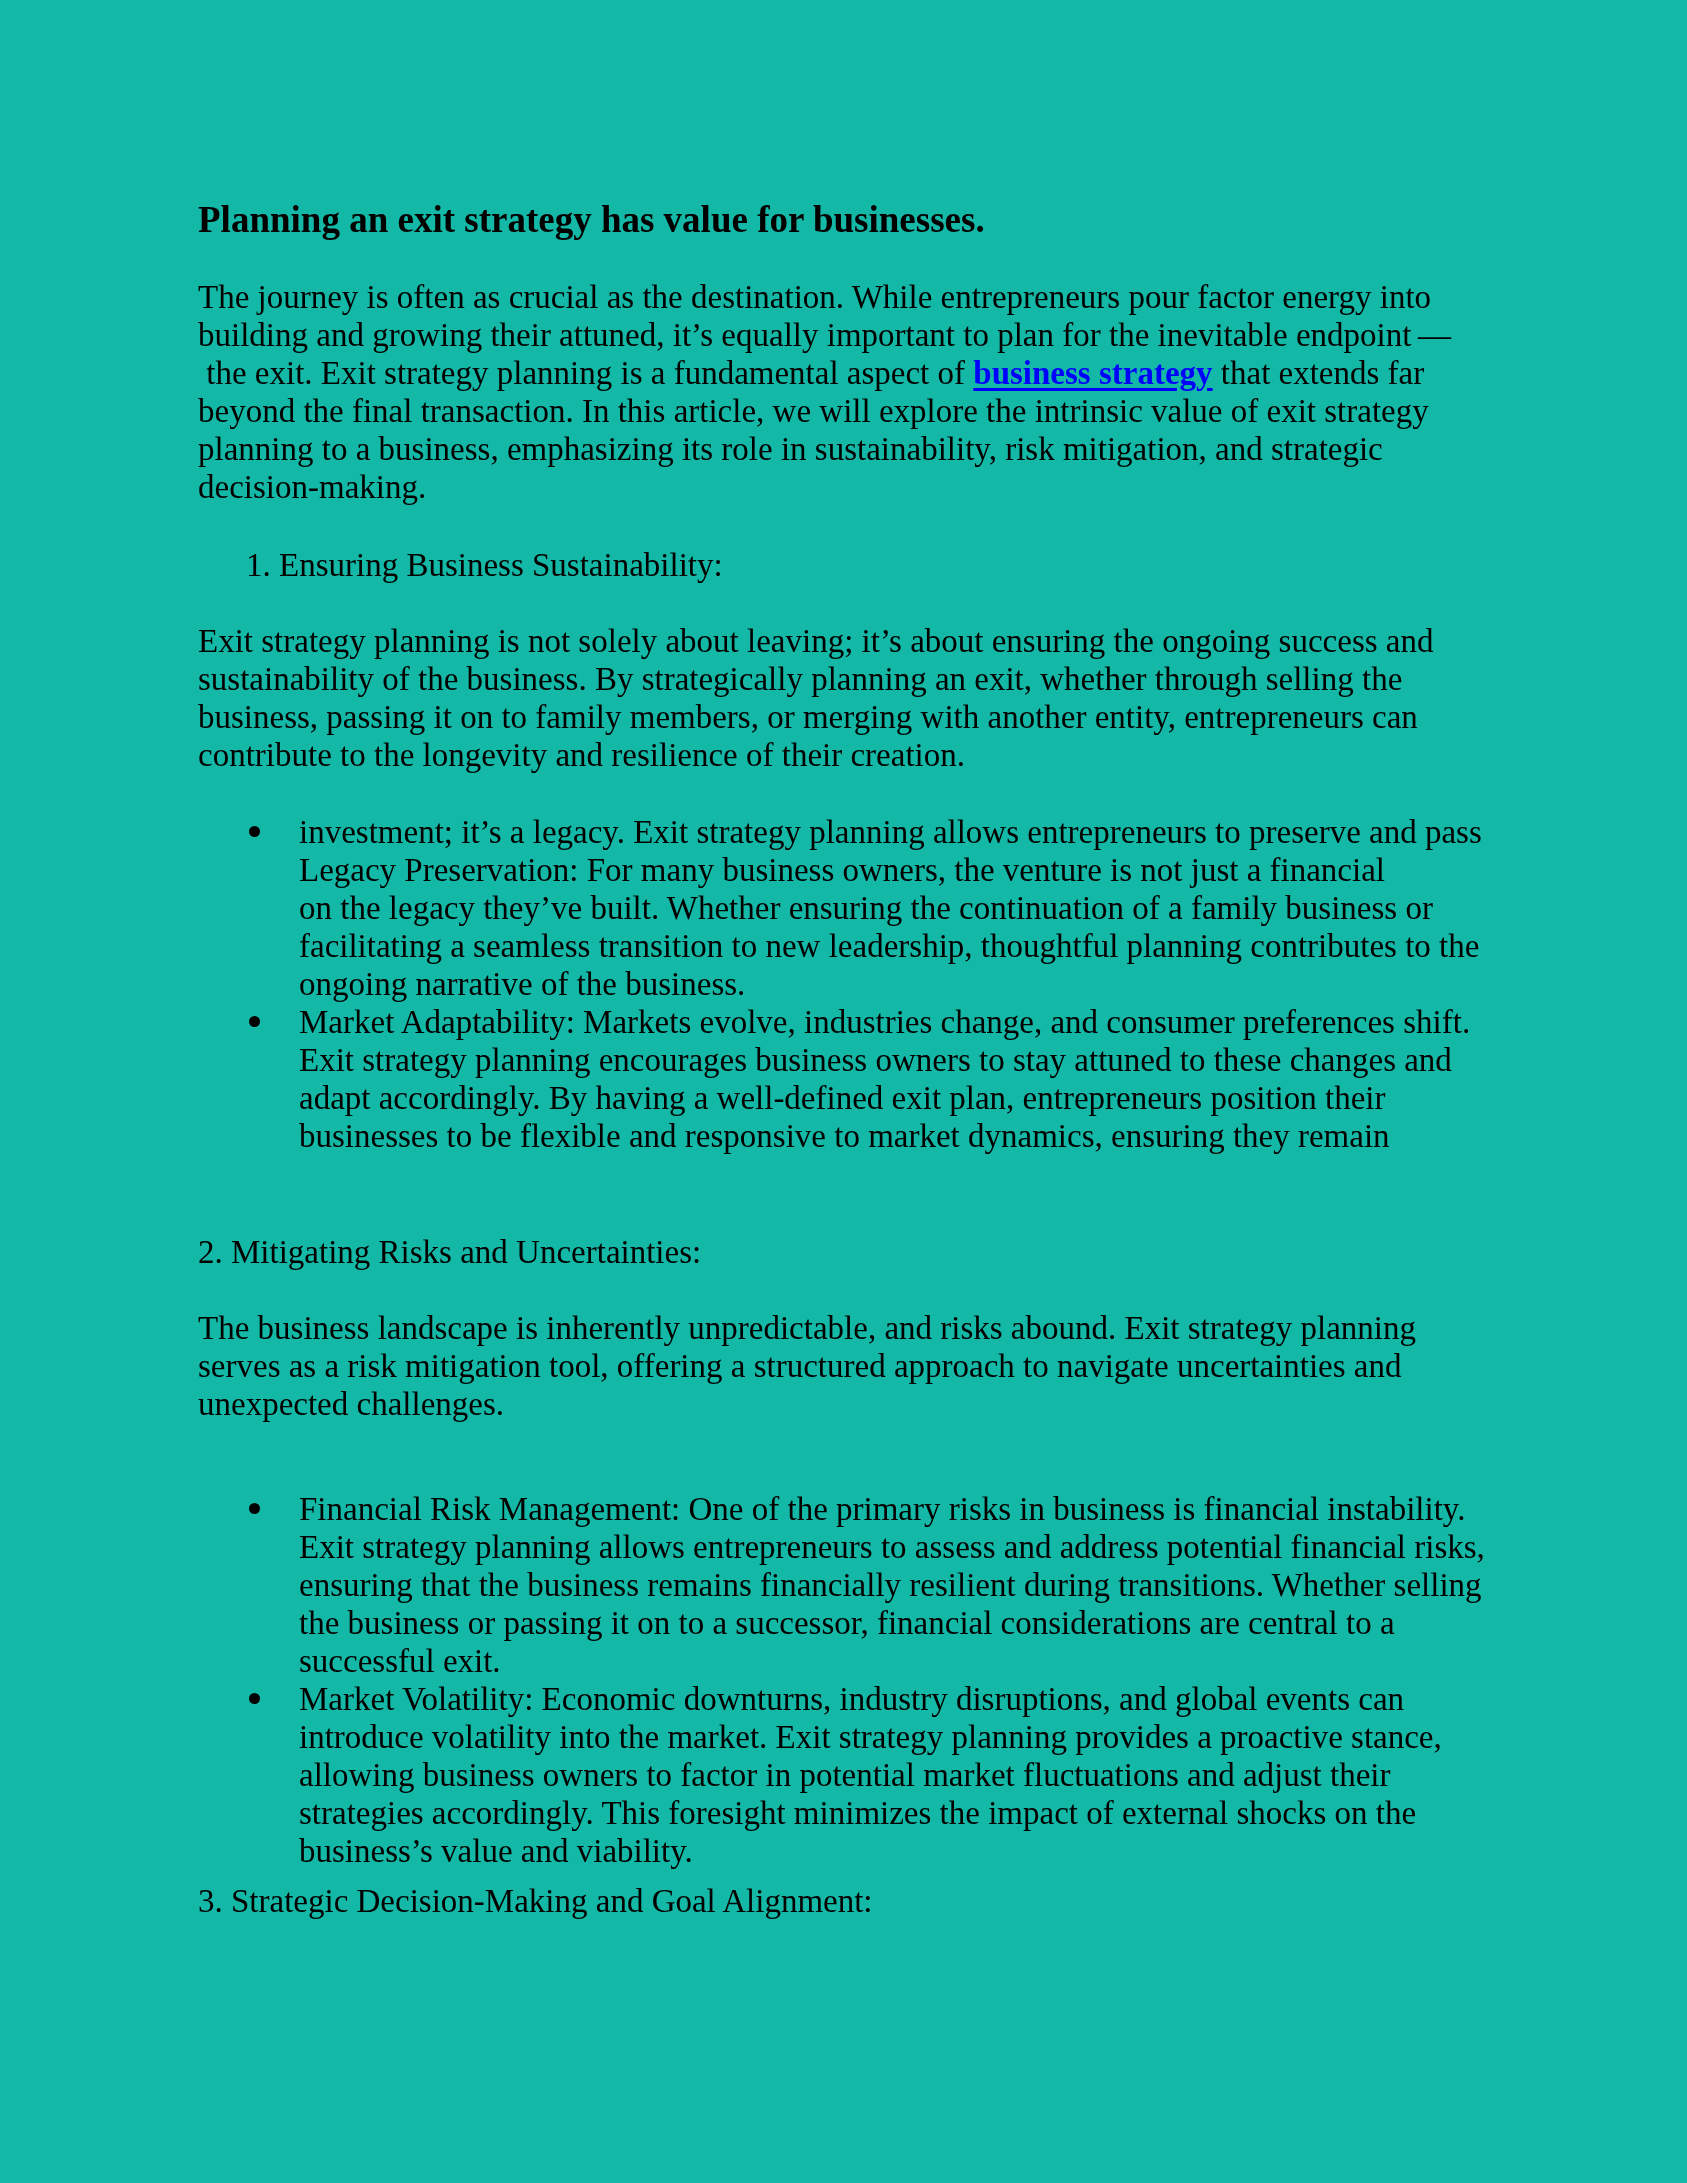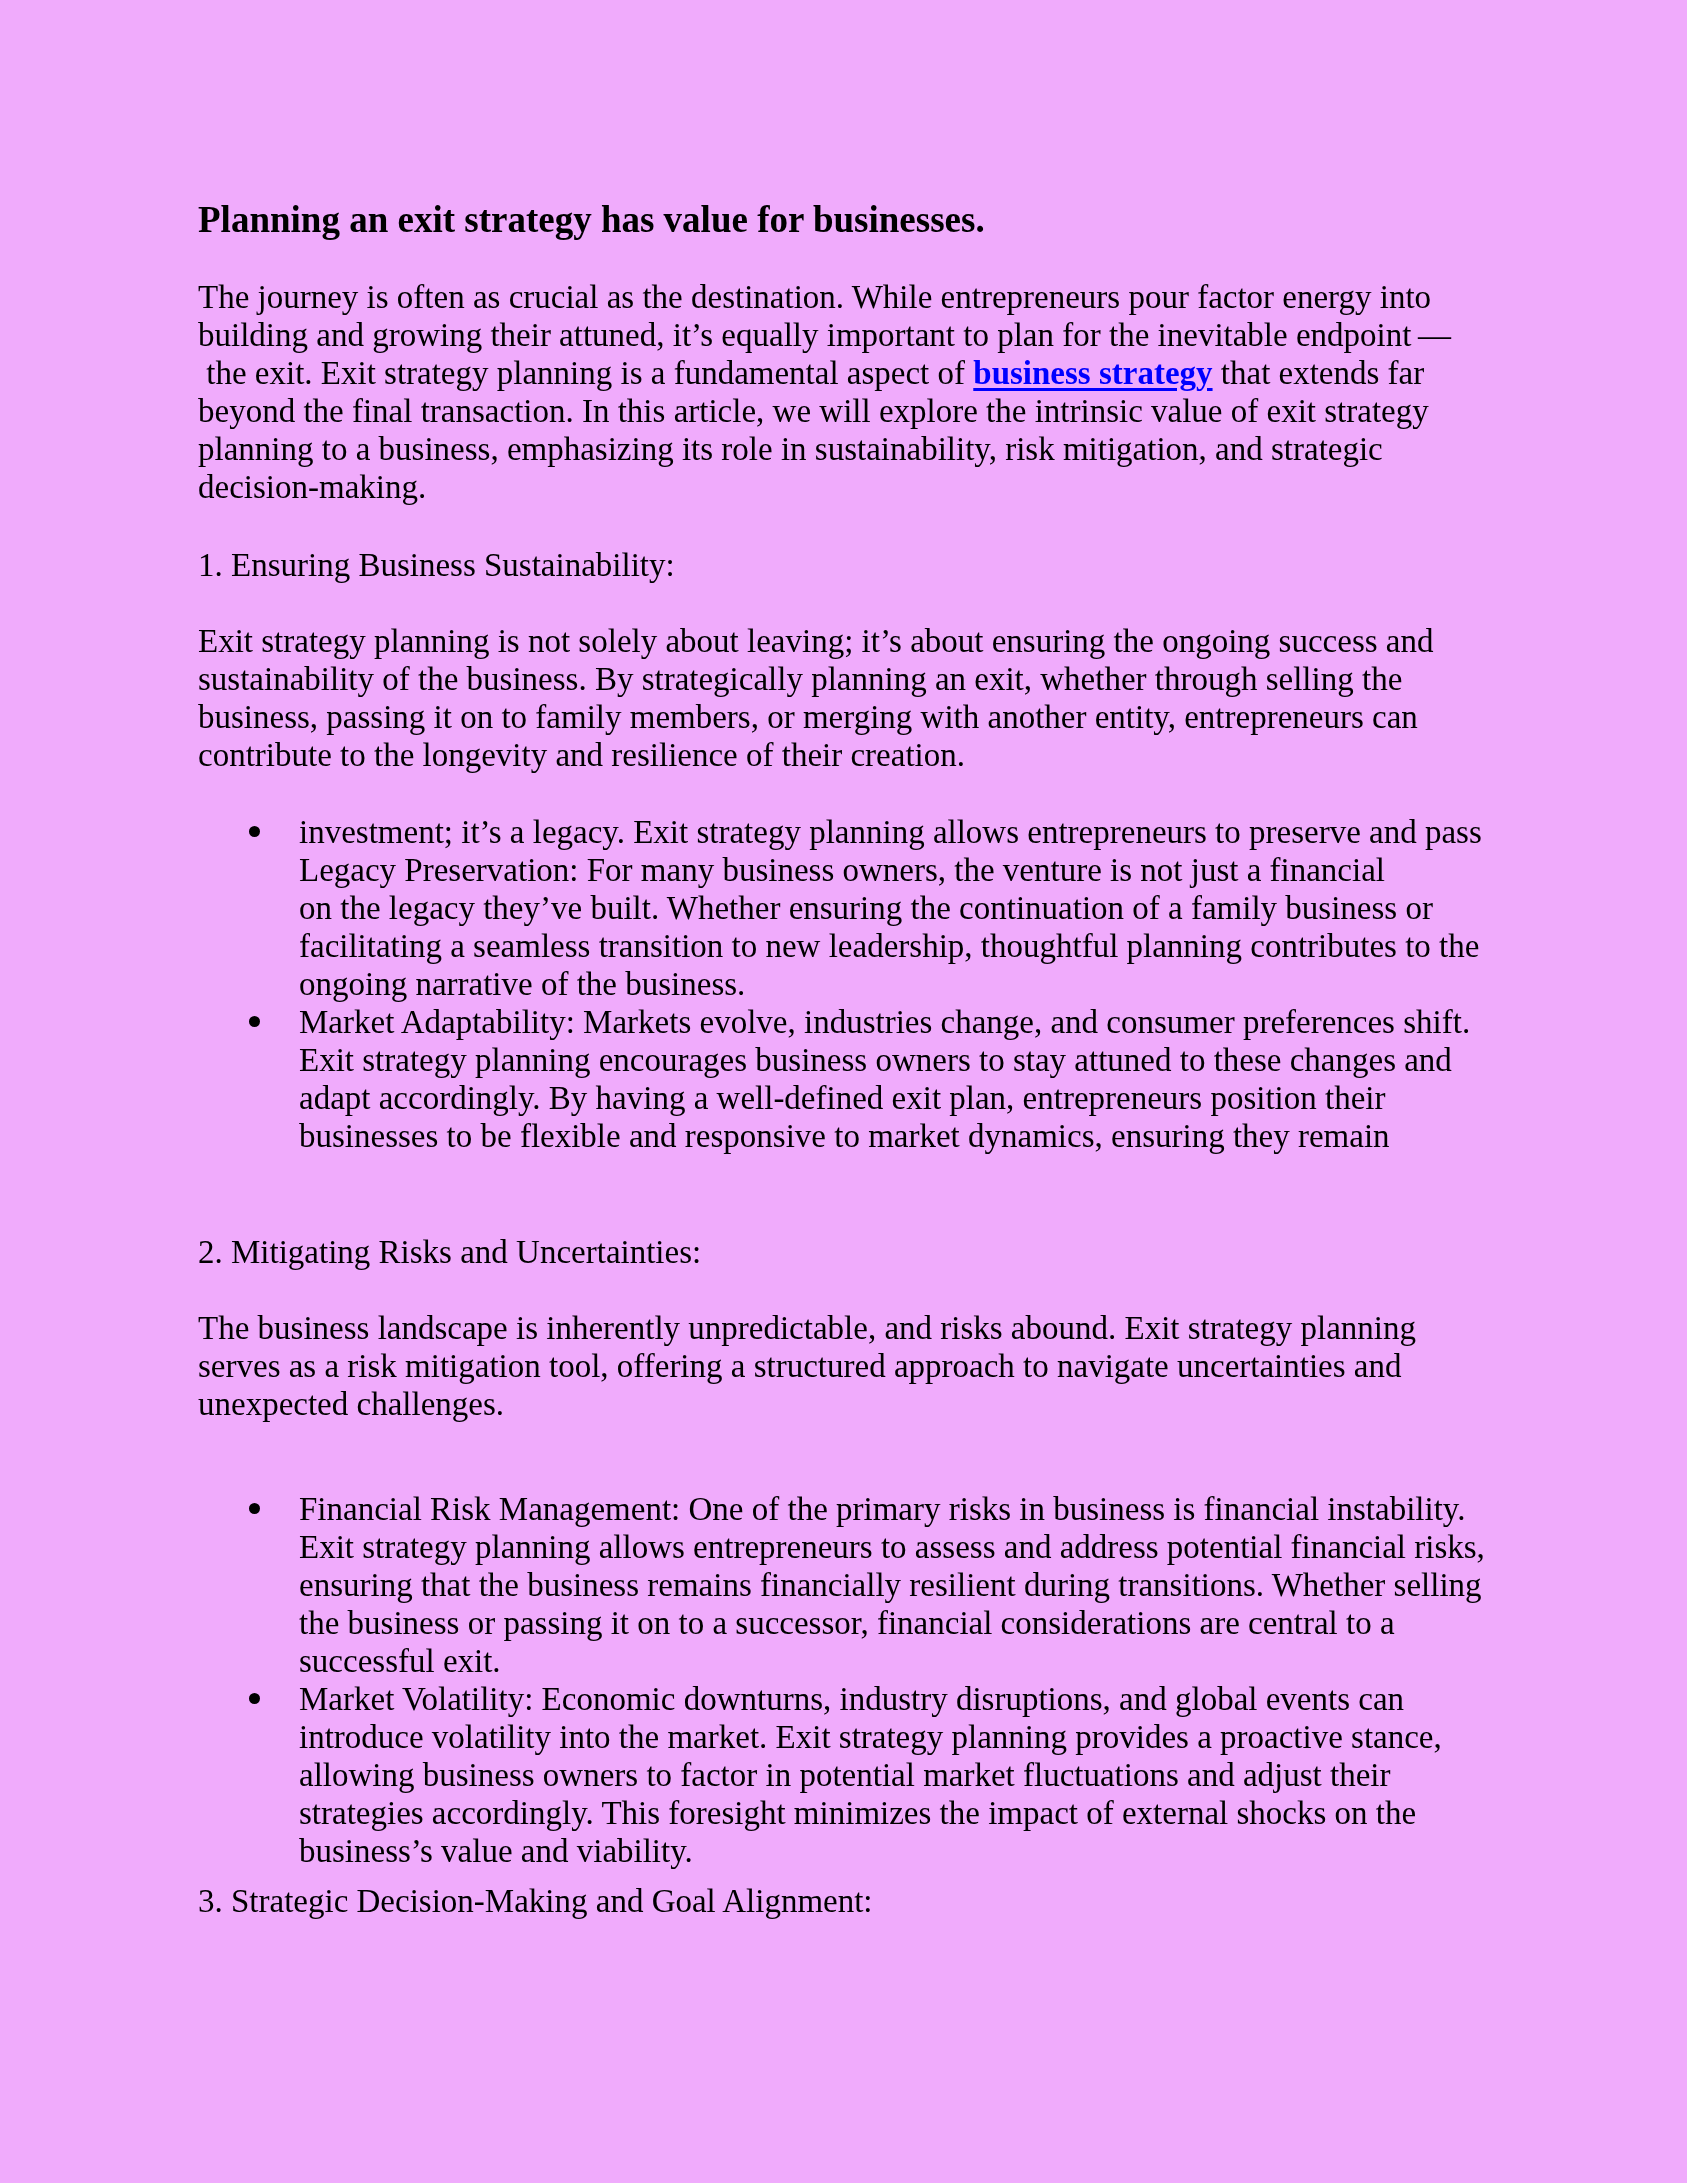--- a/index.html
+++ b/index.html
@@ -14,21 +14,21 @@
     overflow: hidden;
     font-family: "Liberation Serif", "DejaVu Serif", serif;
     color: #000000;
   }
   .page {
     position: absolute;
     left: 0;
     top: 0;
     width: 1687px;
     height: 2183px;
-    background: #f0abfc;
+    background: #14b8a6;
   }
   .block {
     position: absolute;
     left: 198px;
     width: 1305px;
     margin: 0;
   }
   .title {
     font-size: 37px;
     font-weight: bold;
@@ -86,21 +86,21 @@
 
   <p class="block text" style="top:278px;">
     <span class="line">The journey is often as crucial as the destination. While entrepreneurs pour factor energy into</span>
     <span class="line">building and growing their attuned, it’s equally important to plan for the inevitable endpoint —</span>
     <span class="line"><span> the exit. Exit strategy planning is a fundamental aspect of </span><a class="link" style="color: rgb(0, 0, 255);">business strategy</a><span> that extends far</span></span>
     <span class="line">beyond the final transaction. In this article, we will explore the intrinsic value of exit strategy</span>
     <span class="line">planning to a business, emphasizing its role in sustainability, risk mitigation, and strategic</span>
     <span class="line">decision-making.</span>
   </p>
 
-  <p class="block text" style="top:546px;">
+  <p class="block text" style="top:546px;margin-left:48px;">
     <span class="line">1. Ensuring Business Sustainability:</span>
   </p>
 
   <p class="block text" style="top:622px;">
     <span class="line">Exit strategy planning is not solely about leaving; it’s about ensuring the ongoing success and</span>
     <span class="line">sustainability of the business. By strategically planning an exit, whether through selling the</span>
     <span class="line">business, passing it on to family members, or merging with another entity, entrepreneurs can</span>
     <span class="line">contribute to the longevity and resilience of their creation.</span>
   </p>
 

